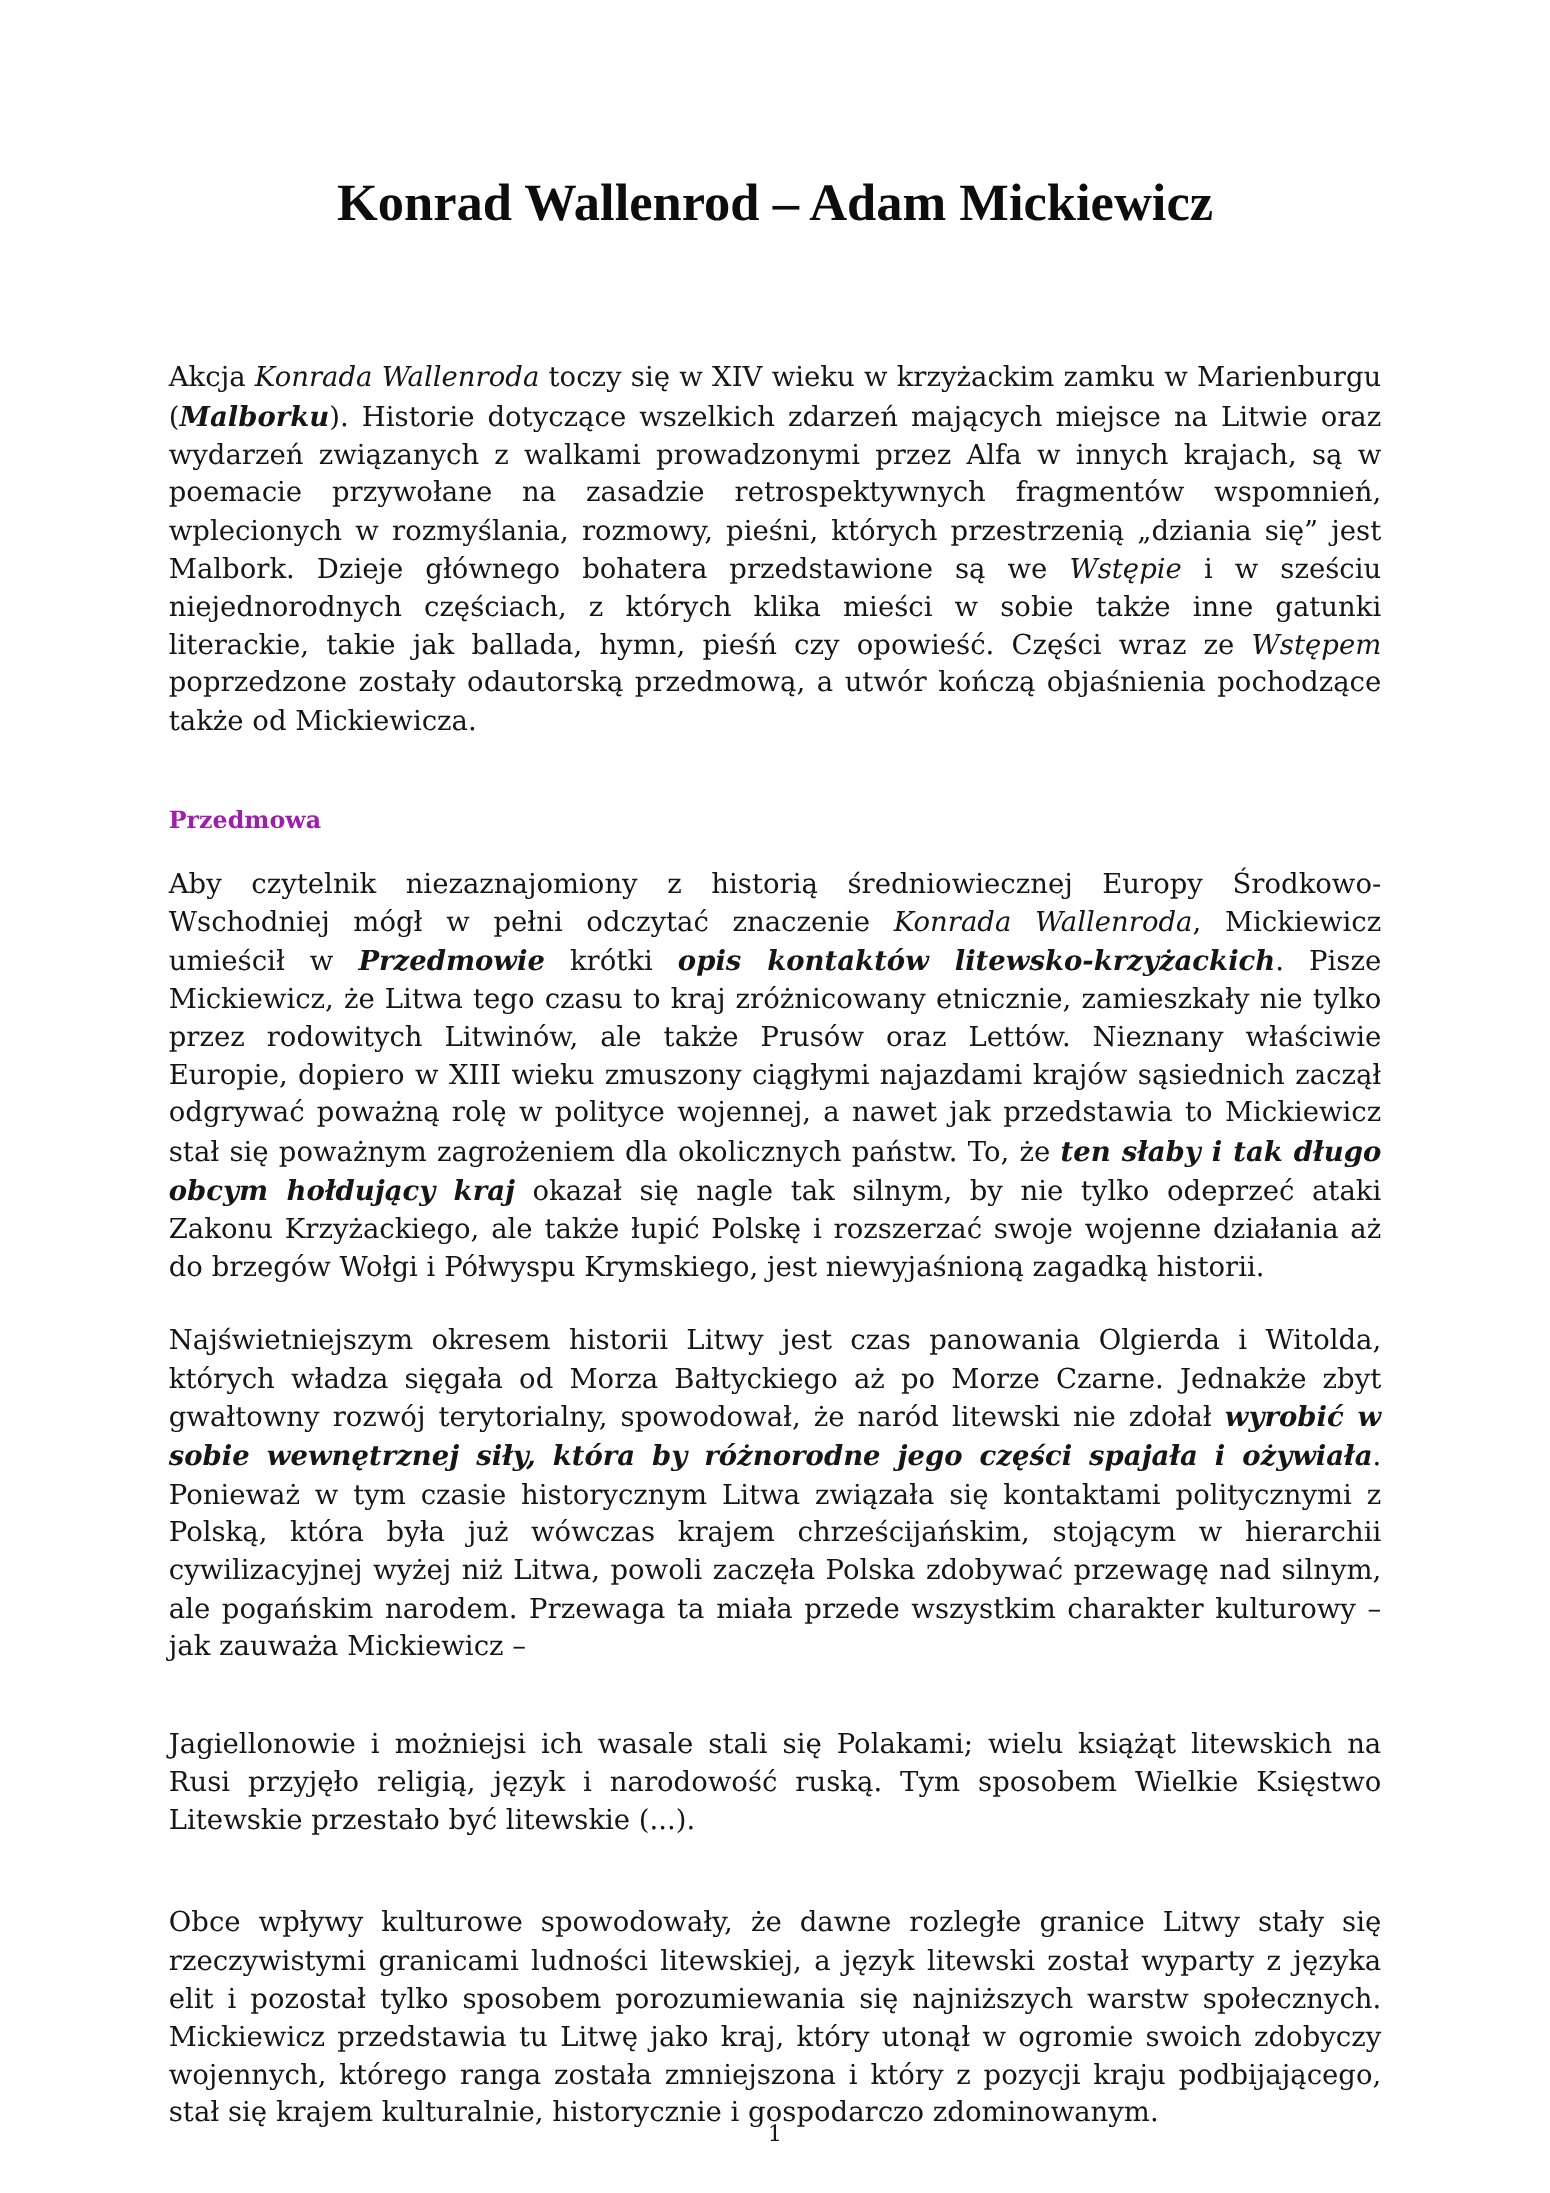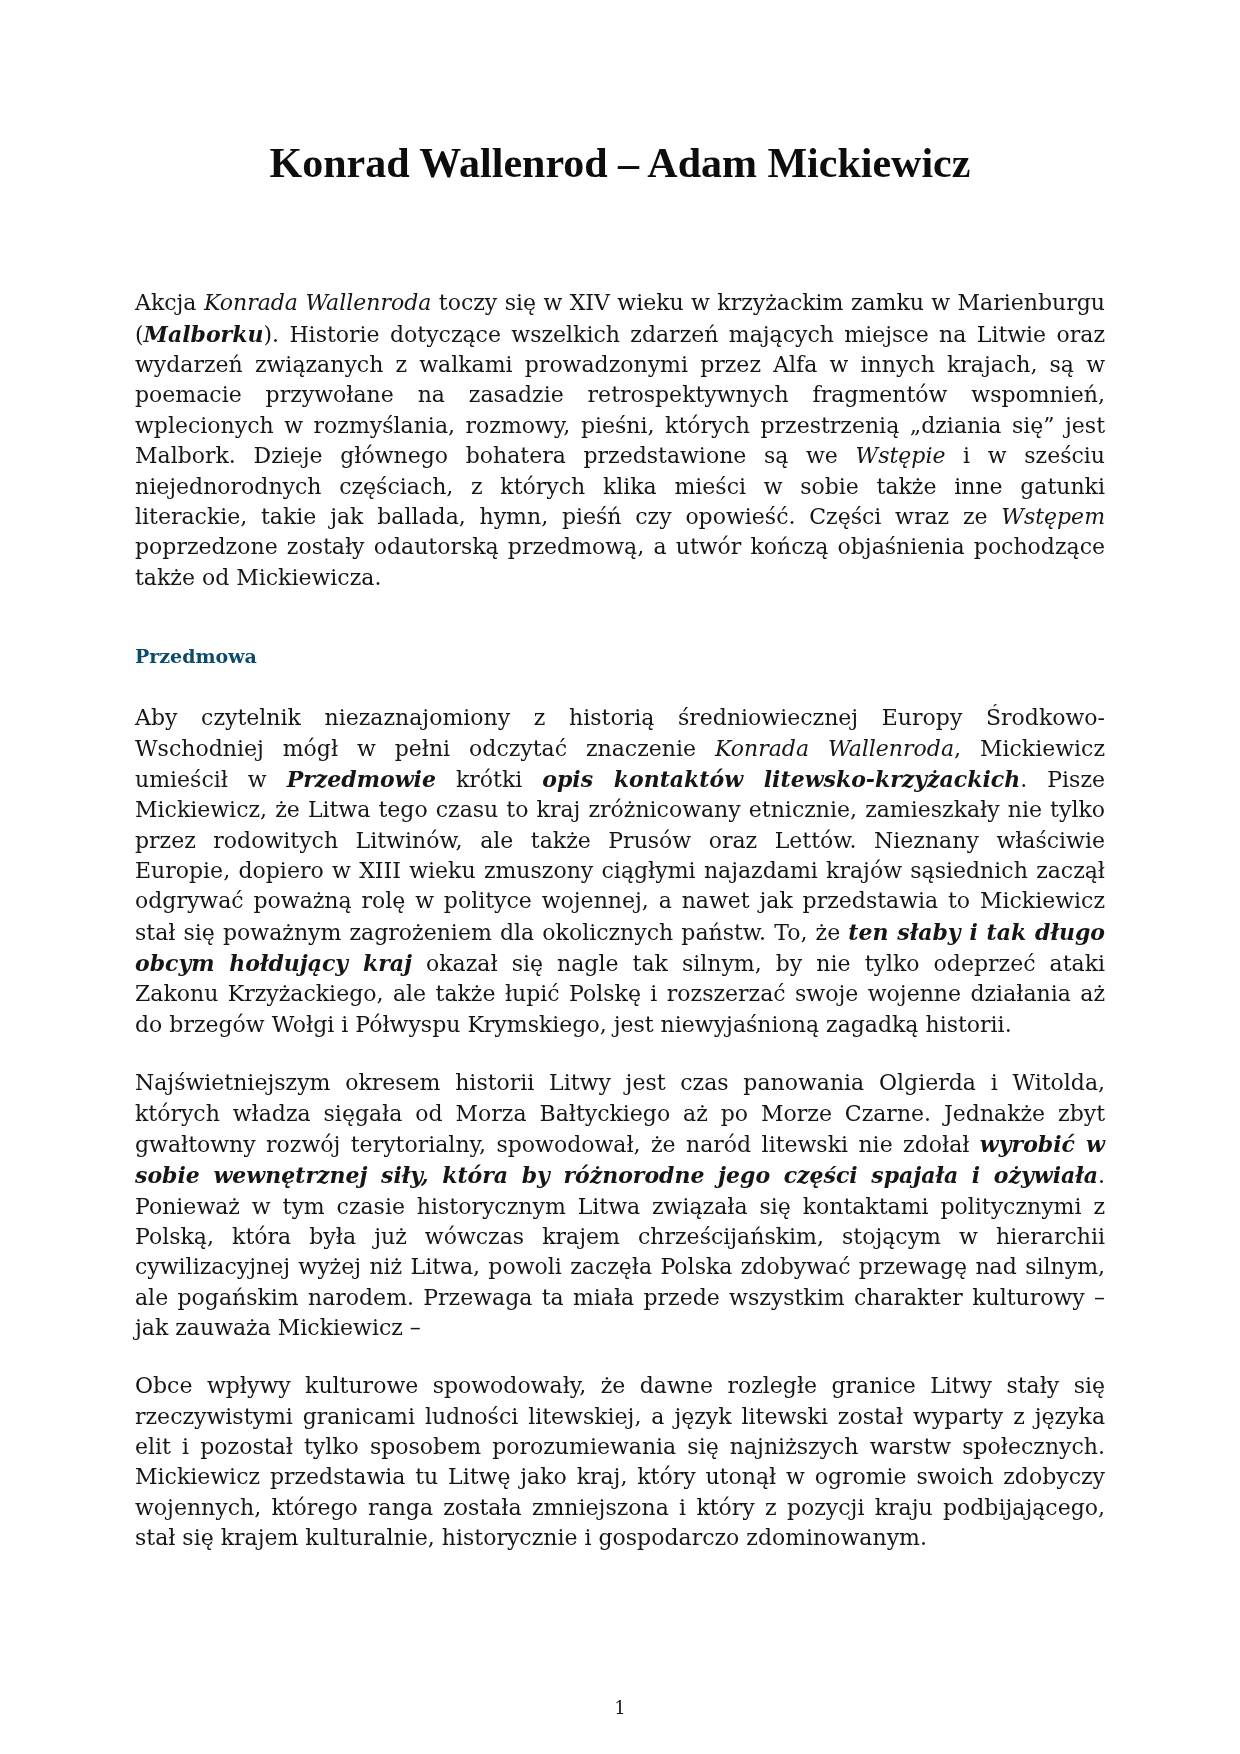--- a/index.html
+++ b/index.html
@@ -28,25 +28,25 @@
     color: #0d0d0d;
   }
   .doc-body p {
     margin: 0 0 28px 0;
     font-size: 22px;
     line-height: 1.38;
     text-align: justify;
     color: #161616;
   }
   .section-heading {
-    margin: 50px 0 34px 0;
+    margin: 50px 0 24px 0;
     font-size: 19px;
     line-height: 1.38;
     font-weight: bold;
-    color: #0c4a6e;
+    color: #a21caf;
   }
   .para-quote {
     margin-top: 48px !important;
     margin-bottom: 52px !important;
   }
   .page-number {
     position: absolute;
     bottom: 36px;
     left: 0;
     width: 100%;
@@ -67,20 +67,21 @@
   <div class="doc-body">
 
     <p><span>Akcja </span><span class="seg-i">Konrada Wallenroda</span><span> toczy się w XIV wieku w krzyżackim zamku w Marienburgu (</span><span class="seg-i seg-b">Malborku</span><span>). Historie dotyczące wszelkich zdarzeń mających miejsce na Litwie oraz wydarzeń związanych z walkami prowadzonymi przez Alfa w innych krajach, są w poemacie przywołane na zasadzie retrospektywnych fragmentów wspomnień, wplecionych w rozmyślania, rozmowy, pieśni, których przestrzenią „dziania się” jest Malbork. Dzieje głównego bohatera przedstawione są we </span><span class="seg-i">Wstępie</span><span> i w sześciu niejednorodnych częściach, z których klika mieści w sobie także inne gatunki literackie, takie jak ballada, hymn, pieśń czy opowieść. Części wraz ze </span><span class="seg-i">Wstępem</span><span> poprzedzone zostały odautorską przedmową, a utwór kończą objaśnienia pochodzące także od Mickiewicza.</span></p>
 
     <h2 class="section-heading">Przedmowa</h2>
 
     <p><span>Aby czytelnik niezaznajomiony z historią średniowiecznej Europy Środkowo-Wschodniej mógł w pełni odczytać znaczenie </span><span class="seg-i">Konrada Wallenroda</span><span>, Mickiewicz umieścił w </span><span class="seg-i seg-b">Przedmowie</span><span> krótki </span><span class="seg-i seg-b">opis kontaktów litewsko-krzyżackich</span><span>. Pisze Mickiewicz, że Litwa tego czasu to kraj zróżnicowany etnicznie, zamieszkały nie tylko przez rodowitych Litwinów, ale także Prusów oraz Lettów. Nieznany właściwie Europie, dopiero w XIII wieku zmuszony ciągłymi najazdami krajów sąsiednich zaczął odgrywać poważną rolę w polityce wojennej, a nawet jak przedstawia to Mickiewicz stał się poważnym zagrożeniem dla okolicznych państw. To, że </span><span class="seg-i seg-b">ten słaby i tak długo obcym hołdujący kraj</span><span> okazał się nagle tak silnym, by nie tylko odeprzeć ataki Zakonu Krzyżackiego, ale także łupić Polskę i rozszerzać swoje wojenne działania aż do brzegów Wołgi i Półwyspu Krymskiego, jest niewyjaśnioną zagadką historii.</span></p>
 
     <p><span>Najświetniejszym okresem historii Litwy jest czas panowania Olgierda i Witolda, których władza sięgała od Morza Bałtyckiego aż po Morze Czarne. Jednakże zbyt gwałtowny rozwój terytorialny, spowodował, że naród litewski nie zdołał </span><span class="seg-i seg-b">wyrobić w sobie wewnętrznej siły, która by różnorodne jego części spajała i ożywiała</span><span>. Ponieważ w tym czasie historycznym Litwa związała się kontaktami politycznymi z Polską, która była już wówczas krajem chrześcijańskim, stojącym w hierarchii cywilizacyjnej wyżej niż Litwa, powoli zaczęła Polska zdobywać przewagę nad silnym, ale pogańskim narodem. Przewaga ta miała przede wszystkim charakter kulturowy – jak zauważa Mickiewicz –</span></p>
 
+    <p class="para-quote"><span>Jagiellonowie i możniejsi ich wasale stali się Polakami; wielu książąt litewskich na Rusi przyjęło religią, język i narodowość ruską. Tym sposobem Wielkie Księstwo Litewskie przestało być litewskie (...).</span></p>
 
     <p><span>Obce wpływy kulturowe spowodowały, że dawne rozległe granice Litwy stały się rzeczywistymi granicami ludności litewskiej, a język litewski został wyparty z języka elit i pozostał tylko sposobem porozumiewania się najniższych warstw społecznych. Mickiewicz przedstawia tu Litwę jako kraj, który utonął w ogromie swoich zdobyczy wojennych, którego ranga została zmniejszona i który z pozycji kraju podbijającego, stał się krajem kulturalnie, historycznie i gospodarczo zdominowanym.</span></p>
 
   </div>
 
   <div class="page-number">1</div>
 
 </div>
 
 </body></html>

